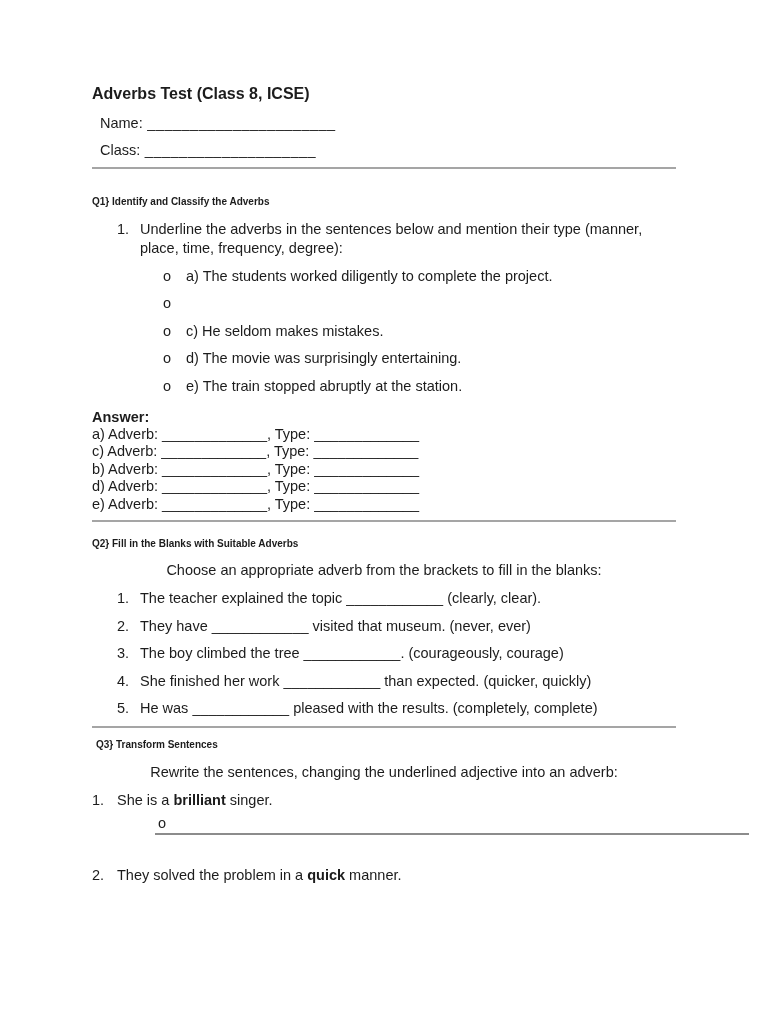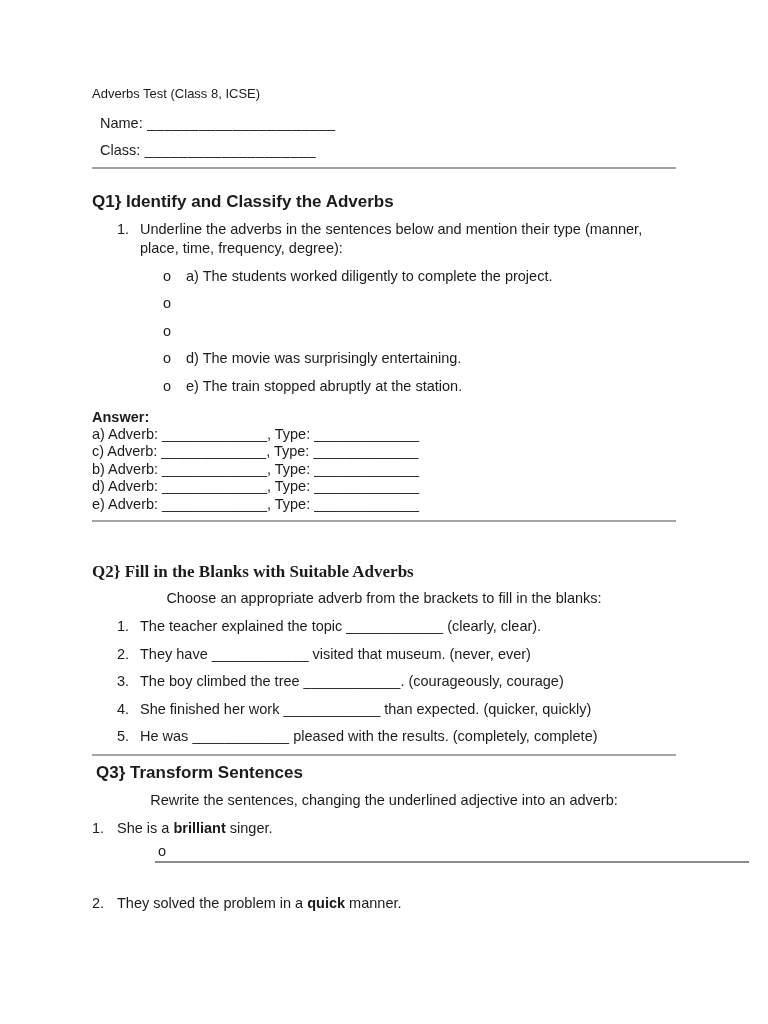--- a/index.html
+++ b/index.html
@@ -7,31 +7,31 @@
     width: 768px; height: 1024px;
     background: #ffffff;
     font-family: "Liberation Sans", "DejaVu Sans", sans-serif;
     font-size: 14.5px;
     color: #1c1c1c;
     -webkit-font-smoothing: antialiased;
   }
   .page { position: relative; width: 768px; height: 1024px; background: #ffffff; overflow: hidden; }
   .content { padding: 84px 92px 0 92px; width: 584px; }
 
-  .title { font-size: 13px; font-weight: normal; line-height: 19px; margin: 0 0 11px 0; }
+  .title { font-size: 16px; font-weight: bold; line-height: 19px; margin: 0 0 11px 0; }
 
   .field { margin: 8px; line-height: 18.5px; font-weight: normal; white-space: pre; }
   .field .blank { letter-spacing: 0.5px; }
 
   .rule { border: none; border-top: 2px solid #a5a5a5; margin: 8px 0 0 0; }
   .rule2 { margin-top: 7px; }
   .rule3 { margin-top: 9px; }
 
-  h2 { font-size: 17px; font-weight: bold; line-height: 19px; margin: 23px 0 0 0; }
-  h2.q2 { margin-top: 40px; font-family: Liberation Serif, serif; }
+  h2 { font-size: 10px; font-weight: bold; line-height: 19px; margin: 23px 0 0 0; }
+  h2.q2 { margin-top: 12px; }
   h2.q3 { margin-top: 7px; padding-left: 4px; }
 
   .intro { margin: 8px 0 0 0; line-height: 18.5px; text-align: center; }
   .intro-q3 { margin-top: 9px; }
 
   .num-item { display: flex; margin-top: 9px; line-height: 18.5px; }
   .num-item .num { flex: 0 0 23px; margin-left: 25px; }
   .num-item .txt { flex: 1; }
 
   .o-item { display: flex; margin-top: 9.5px; line-height: 18px; }
@@ -80,20 +80,21 @@
 
       <div class="o-item">
         <span class="o">o</span>
         <span>a) The students worked diligently to complete the project.</span>
       </div>
       <div class="o-item">
         <span class="o">o</span>
       </div>
       <div class="o-item">
         <span class="o">o</span>
+        <span>c) He seldom makes mistakes.</span>
       </div>
       <div class="o-item">
         <span class="o">o</span>
         <span>d) The movie was surprisingly entertaining.</span>
       </div>
       <div class="o-item">
         <span class="o">o</span>
         <span>e) The train stopped abruptly at the station.</span>
       </div>
 

